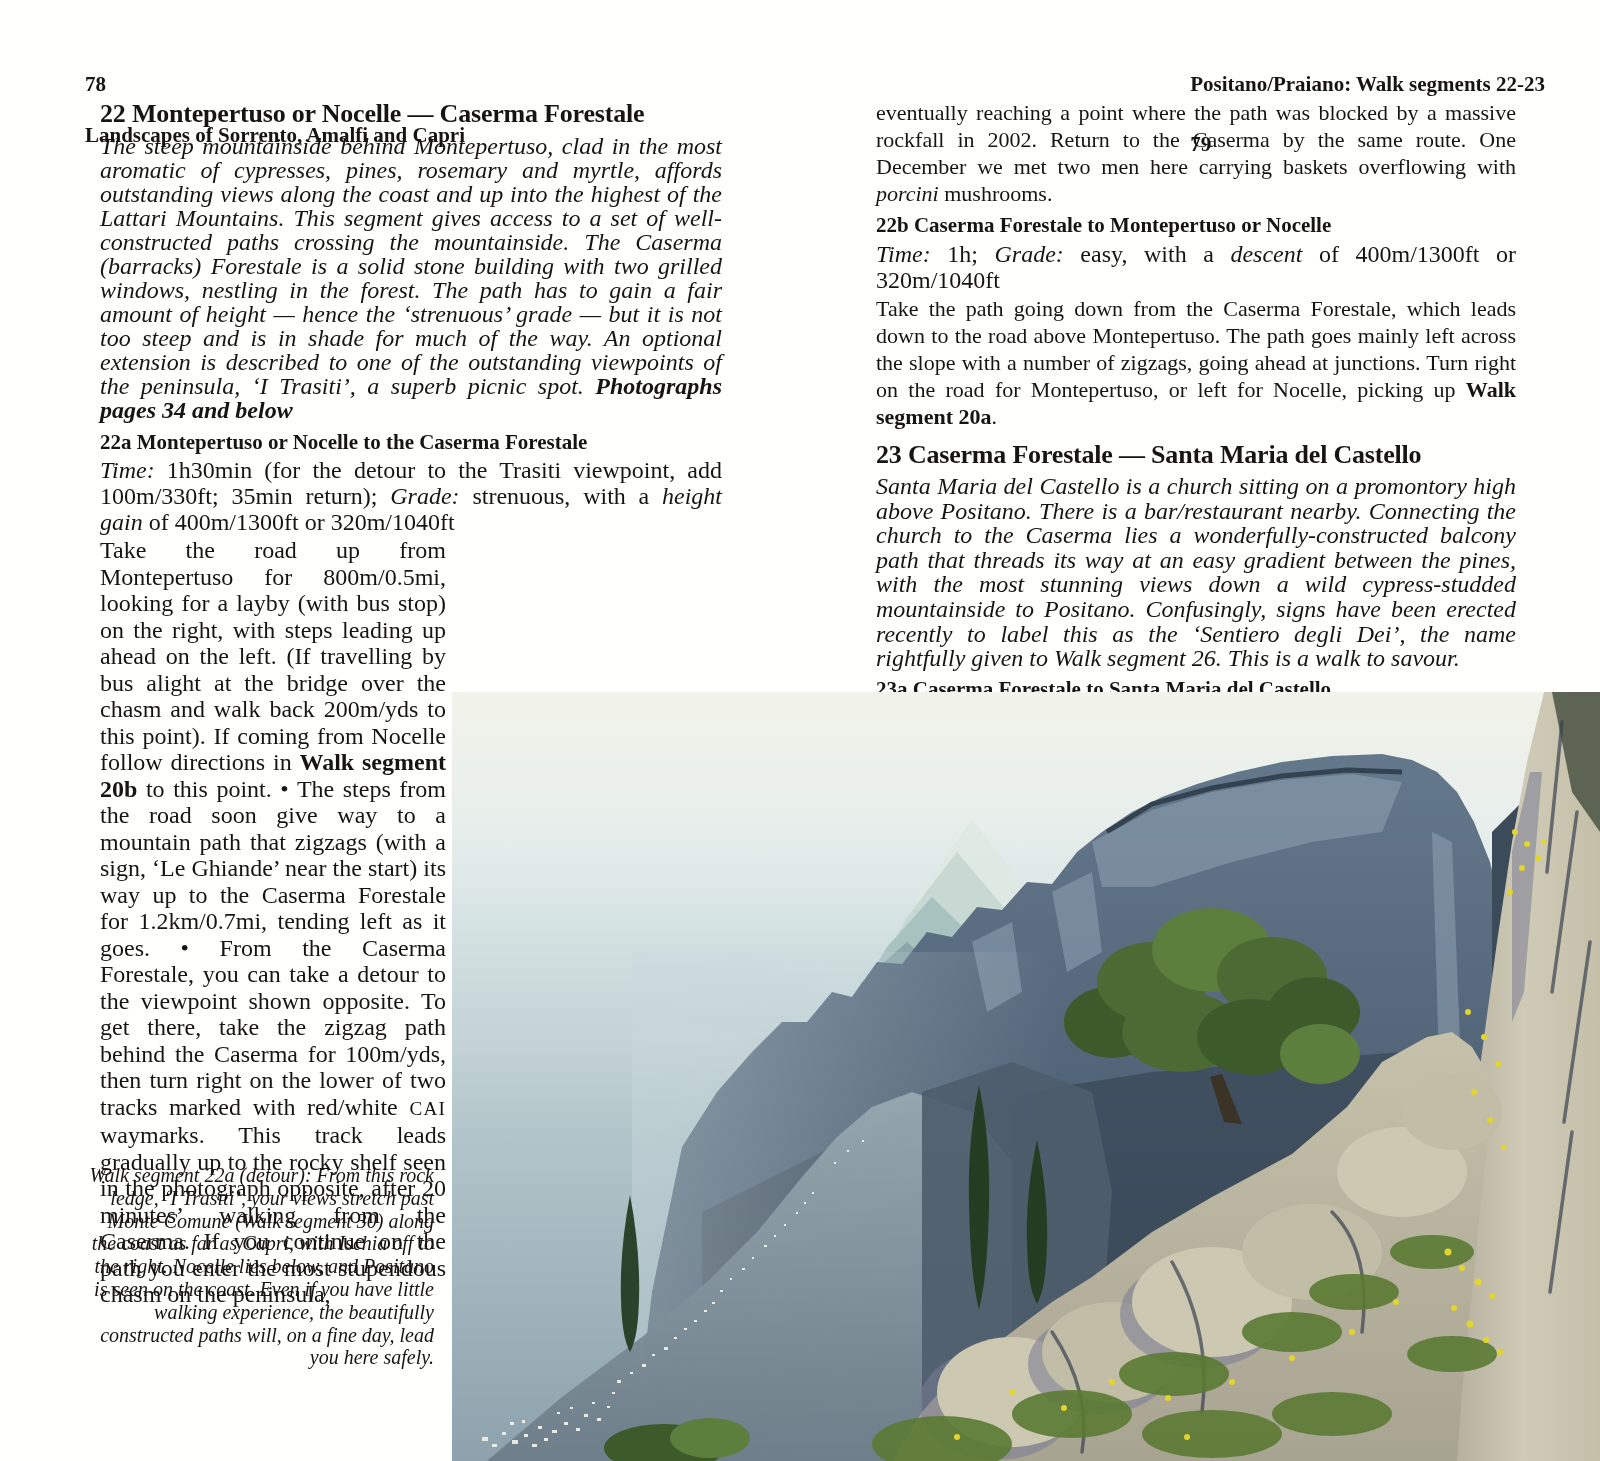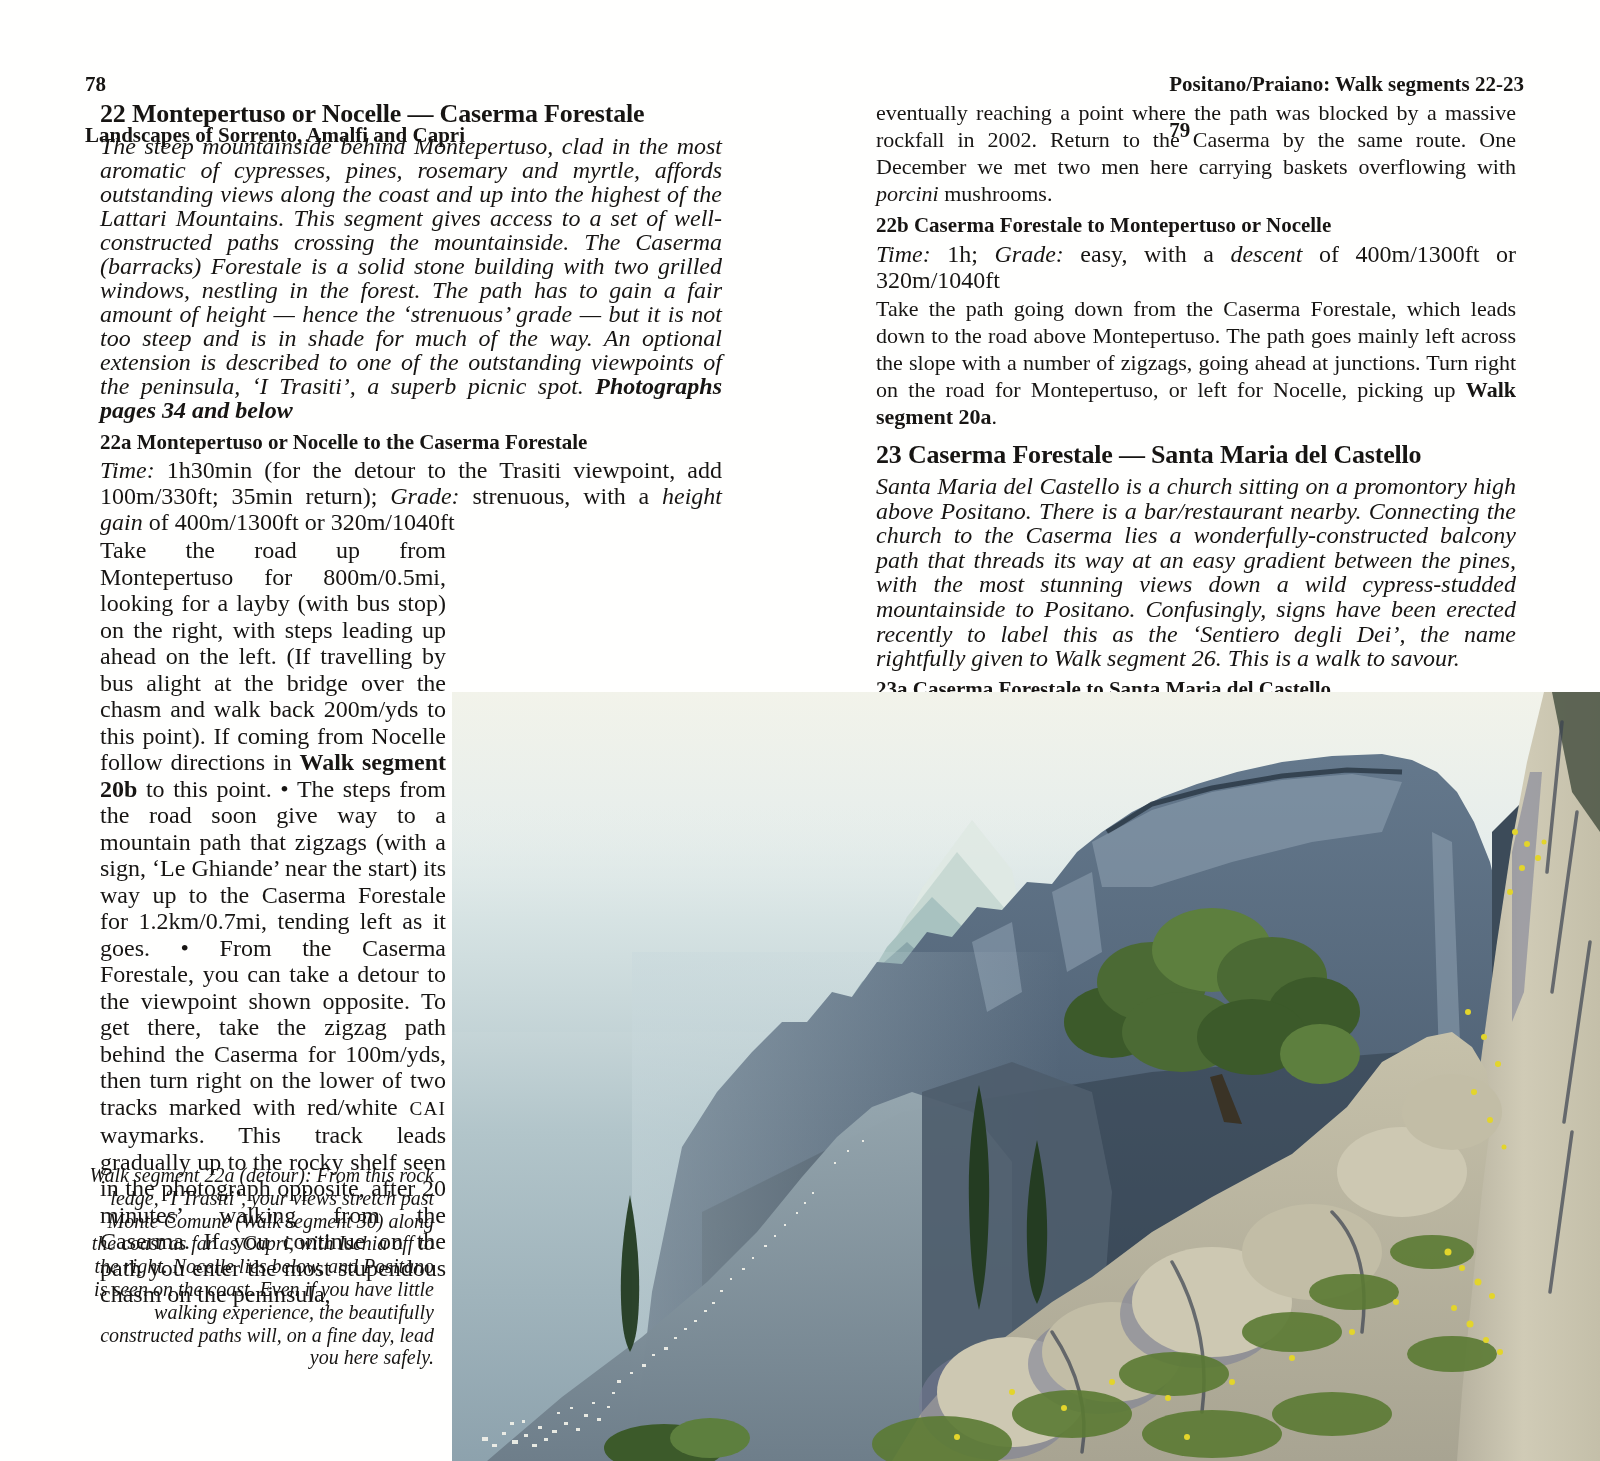--- a/index.html
+++ b/index.html
@@ -7,21 +7,21 @@
     position:relative;
     width:1600px;height:1461px;
     background:#fffffe;
     font-family:"Liberation Serif","DejaVu Serif",serif;
     color:#171513;
     overflow:hidden;
   }
   .running-head{position:absolute;top:72px;display:flex;align-items:baseline;
     font-weight:bold;font-size:21px;line-height:24px;white-space:nowrap;flex-direction:column;}
   .running-head.left{left:85px;gap:27px;}
-  .running-head.right{right:76px;gap:22px;}
+  .running-head.right{right:55px;gap:36px;}
   .col-left{position:absolute;left:100px;top:99px;width:622px;}
   .col-right{position:absolute;left:876px;top:99px;width:640px;}
   h1.walk-title{font-size:26px;line-height:30px;font-weight:bold;margin:0 0 5px 0;letter-spacing:-0.2px;}
   .col-right h1.walk-title{margin:10px 0 4px 0;}
   p.intro{font-size:24px;line-height:24px;font-style:italic;text-align:justify;margin:0 0 8px 0;}
   .col-right p.intro{line-height:24.6px;margin:0 0 6px 0;}
   h2.seg-head{font-size:21px;line-height:25px;font-weight:bold;margin:2px 0 2px 0;}
   .col-right h2.seg-head{margin:3px 0 3px 0;}
   p.timegrade{font-size:24px;line-height:26px;text-align:justify;margin:0 0 2px 0;}
   .col-right p.timegrade{margin:0 0 2px 0;}

